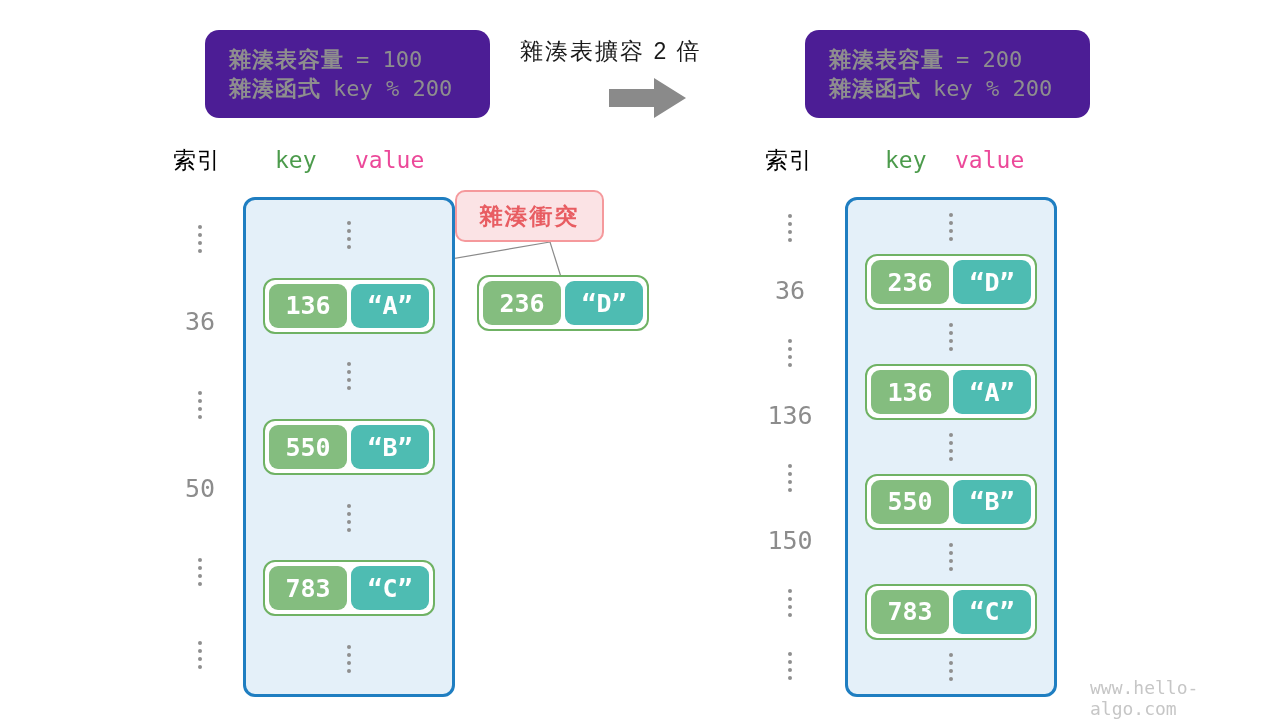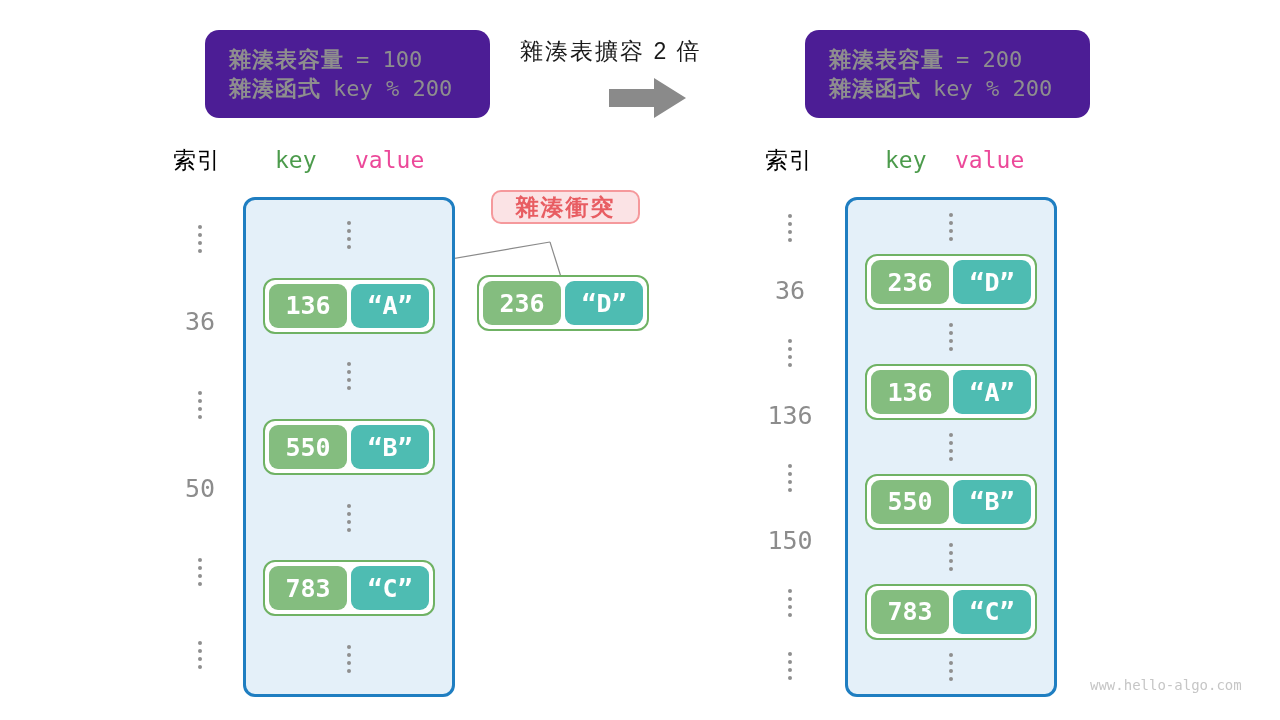--- a/index.html
+++ b/index.html
@@ -43,28 +43,28 @@
 
   
   .pair{display:flex;gap:4px;background:#ffffff;border:2px solid #6FB264;border-radius:12px;padding:4px;flex-shrink:0;}
   .cell{width:78px;height:44px;border-radius:9px;display:flex;align-items:center;justify-content:center;
         color:#ffffff;font-size:25px;font-weight:bold;}
   .cell.key{background:#84BD7F;}
   .cell.val{background:#4EBCB2;}
   .float-pair{position:absolute;left:477px;top:275px;}
 
   
-  .collision{position:absolute;left:491px;top:190px;width:149px;height:34px;background:#FBE3E5;
+  .collision{position:absolute;left:455px;top:190px;width:149px;height:52px;background:#FBE3E5;
              border:2.5px solid #F5999C;border-radius:10px;box-sizing:border-box;
              display:flex;align-items:center;justify-content:center;
              font-size:23px;font-weight:bold;color:#E85D62;letter-spacing:2px;}
 
   .connectors{position:absolute;left:0;top:0;pointer-events:none;}
 
-  .watermark{position:absolute;left:1090px;top:677px;font-size:14px;color:#C6C6C6;}
+  .watermark{position:absolute;left:1090px;top:677px;font-size:18px;color:#C6C6C6;}
 </style>
 </head>
 <body>
 
 <div class="canvas">
 
   <div class="info-box left">
     <div class="info-line">
       <span class="cjk">雜湊表容量</span>
       <span class="mono">= 100</span>

